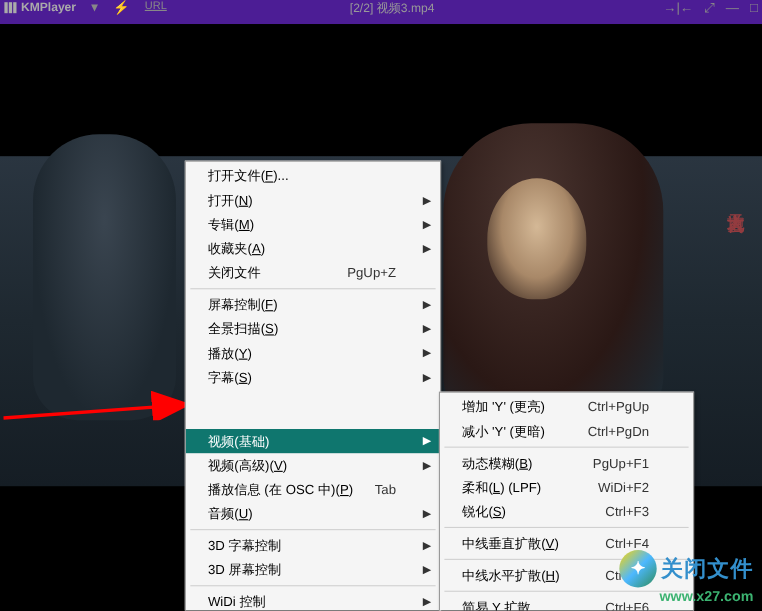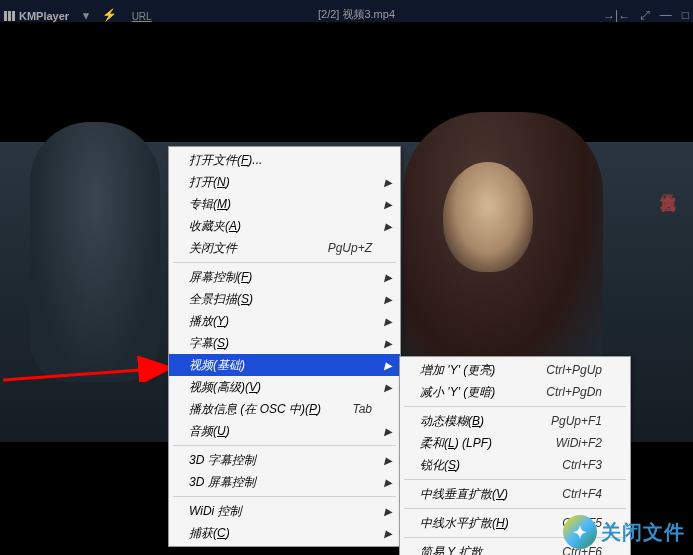--- a/index.html
+++ b/index.html
@@ -1,40 +1,40 @@
 <!DOCTYPE html>
 <html><head>
 <meta charset="utf-8">
 <style>
   * { margin: 0; padding: 0; box-sizing: border-box; user-select: none; }
   body { width: 693px; height: 555px; background: #000; font-family: "Microsoft YaHei", sans-serif; font-size: 12px; position: relative; overflow: hidden; }
   
-  .titlebar { height: 22px; background: #0f172a; display: flex; align-items: flex-end; padding: 0 4px; color: #aaa; }
+  .titlebar { height: 22px; background: #4c1d95; display: flex; align-items: flex-start; padding: 0 4px; color: #aaa; }
   .logo { display: flex; align-items: center; gap: 4px; font-size: 11px; font-weight: bold; }
   .logo-icon { display: flex; gap: 1px; }
   .logo-icon span { width: 3px; height: 10px; background: #aaa; display: inline-block; }
   .logo-arrow { margin-left: 10px; color: #888; font-size: 11px; }
   .thunder { margin-left: 14px; color: #888; font-size: 12px; }
   .url-label { margin-left: 14px; color: #888; font-size: 10px; text-decoration: underline; }
   .title-center { position:absolute; left:0; right:0; text-align:center; color:#999; font-size:11px; pointer-events:none;padding-left:20px; }
   .title-right { margin-left: auto; display: flex; gap: 10px; color: #888; }
   .title-right span { cursor: pointer; }
   
   .video-area { position: absolute; top: 22px; left: 0; right: 0; bottom: 0; background: #000; overflow: hidden; }
   .video-frame { position: absolute; left: 0; top: 120px; width: 693px; height: 300px; background: linear-gradient(180deg, #2a3540 0%, #1e2830 50%, #151d24 100%); }
   .figure1 { position: absolute; left: 30px; top: -20px; width: 130px; height: 260px; background: radial-gradient(ellipse at 50% 30%, #3a4550 0%, #1e2830 70%); border-radius: 60px 60px 40px 40px; }
   .figure2 { position: absolute; right: 90px; top: -30px; width: 200px; height: 280px; background: radial-gradient(ellipse at 40% 25%, #4a3530 0%, #2a1815 60%, #1e2830 90%); border-radius: 80px 80px 50px 50px; }
   .face2 { position: absolute; right: 160px; top: 20px; width: 90px; height: 110px; background: radial-gradient(ellipse at 50% 40%, #d4b896 0%, #a88868 50%, #3a2820 90%); border-radius: 50% 50% 45% 45%; }
   .red-text { position: absolute; right: 15px; top: 40px; width: 25px; color: #d44; font-size: 16px; writing-mode: vertical-rl; text-orientation: upright; opacity: 0.6; }
   
   .arrow-red { position: absolute; left: 3px; top: 312px; z-index: 5; }
   
   .context-menu { position: absolute; left: 168px; top: 146px; width: 233px; background: #f5f5f5; border: 1px solid #999; box-shadow: 2px 2px 4px rgba(0,0,0,0.3); z-index: 10; padding: 2px 0; }
-  .menu-item { height: 22px; display: flex; align-items: center; padding: 0 28px 0 20px; color: #000; position: relative; cursor: default; font-style: italic; }
-  .menu-item.hl { background: #1d4ed8; color: #fff; }
+  .menu-item { height: 22px; display: flex; align-items: center; padding: 0 40px 0 20px; color: #000; position: relative; cursor: default; }
+  .menu-item.hl { background: #0f766e; color: #fff; margin-top: 36px; }
   .menu-item .shortcut { margin-left: auto; color: #333; }
   .menu-item .arrow { position: absolute; right: 8px; font-size: 10px; color: #333; }
   .menu-item.hl .arrow { color: #fff; }
   .menu-sep { height: 1px; background: #d0d0d0; margin: 3px 4px; }
   
   .submenu { position: absolute; left: 399px; top: 356px; width: 232px; background: #f5f5f5; border: 1px solid #999; box-shadow: 2px 2px 4px rgba(0,0,0,0.3); z-index: 11; padding: 2px 0; }
   
   .watermark { position: absolute; right: 8px; bottom: 6px; z-index: 20; text-align: right; }
   .wm-logo { display: flex; align-items: center; justify-content: flex-end; }
   .wm-circle { width: 34px; height: 34px; border-radius: 50%; background: linear-gradient(135deg, #ffd700 0%, #4db8ff 50%, #2e8b57 100%); display: flex; align-items: center; justify-content: center; color: #fff; font-weight: bold; font-size: 16px; margin-right: 4px; }
@@ -194,13 +194,14 @@
       <span>简易 <u>Y</u> 扩散</span>
       <span class="shortcut">Ctrl+F6</span>
     </div>
   </div>
 
 <div class="watermark">
   <div class="wm-logo">
     <div class="wm-circle">✦</div>
     <span class="wm-text">关闭文件</span>
   </div>
+  <div class="wm-url">www.x27.com</div>
 </div>
 
 </body></html>

